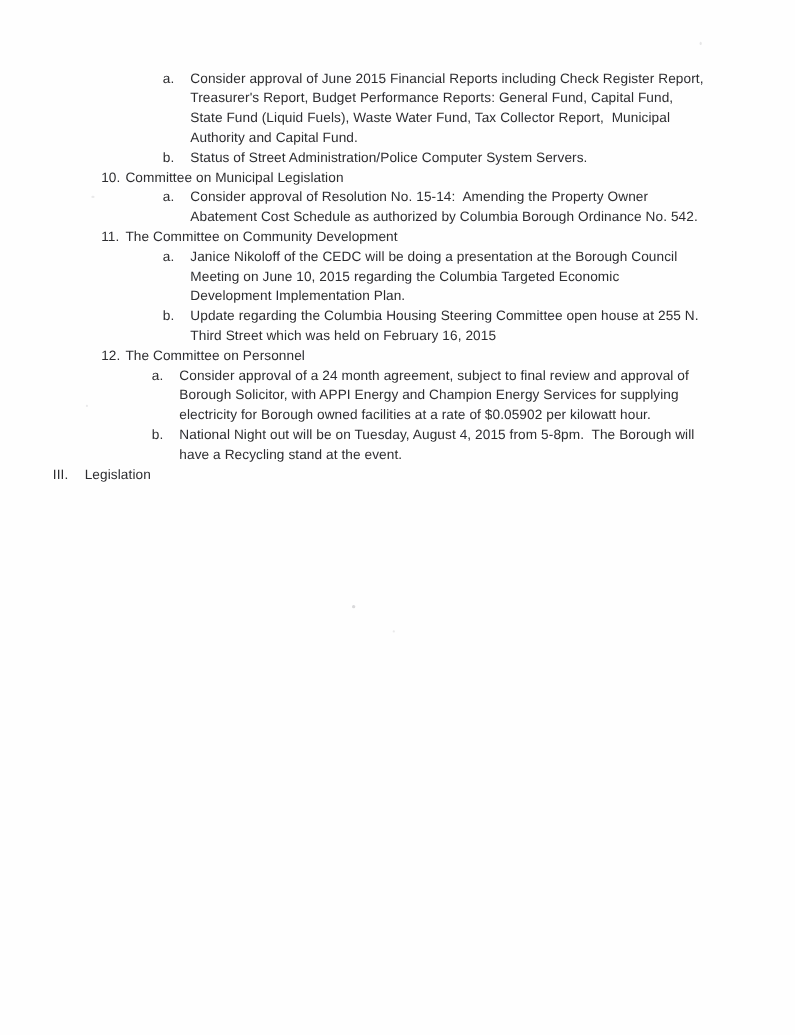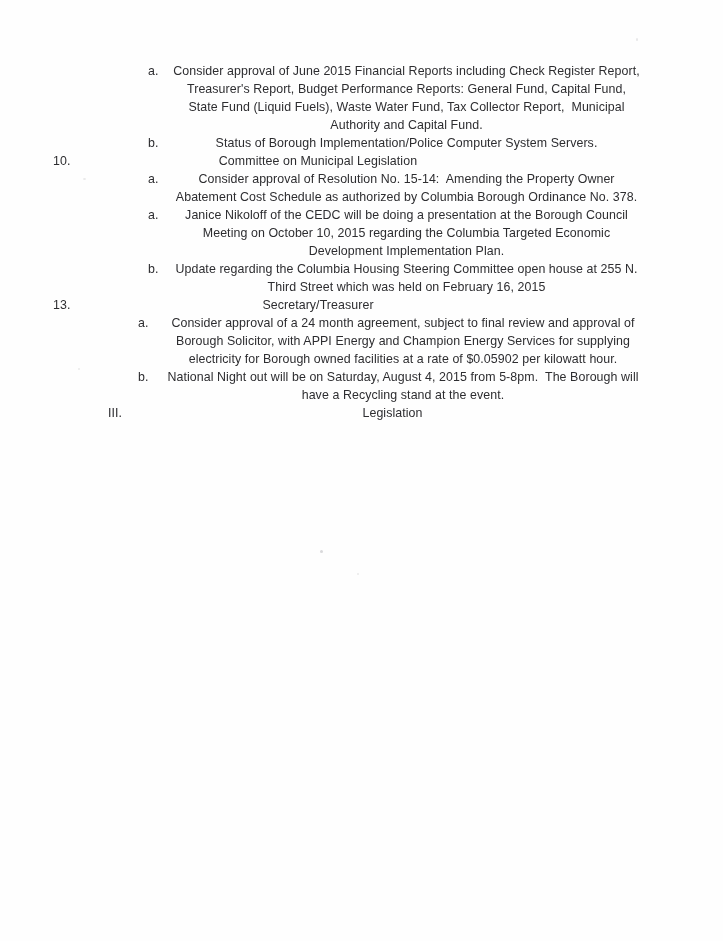--- a/index.html
+++ b/index.html
@@ -57,68 +57,68 @@
     color: #2d2d30;
     font-size: 12.4px;
     line-height: 18px;
   }
   .body {
     flex: 1 1 auto;
     color: #2d2d30;
     font-size: 12.4px;
     line-height: 18px;
     white-space: pre-wrap;
-    text-align: center;
   }
 
   
   .lvl-num {
-    margin-left: 53px;
+    margin-left: 92px;
     width: 508px;
   }
   .lvl-num > .marker { width: 22px; }
 
   
   .lvl-alpha {
     margin-left: 148px;
     width: 492px;
   }
   .lvl-alpha > .marker { width: 25px; }
 
   
   .lvl-alpha-13 {
     margin-left: 138px;
     width: 505px;
   }
   .lvl-alpha-13 > .marker { width: 25px; }
 
   
   .lvl-roman {
-    margin-left: 108px;
+    margin-left: 48px;
     width: 540px;
   }
   .lvl-roman > .marker { width: 29px; }
 </style>
 </head>
 <body>
 
 <div id="page">
 
   <div class="speck" style="left:320px; top:550px; width:3px; height:3px;"></div>
   <div class="speck" style="left:357px; top:573px; width:2px; height:2px; opacity:.3;"></div>
   <div class="speck" style="left:636px; top:38px; width:2px; height:3px; opacity:.35;"></div>
   <div class="speck" style="left:83px; top:178px; width:3px; height:2px; opacity:.3;"></div>
   <div class="speck" style="left:78px; top:368px; width:2px; height:2px; opacity:.3;"></div>
 
   <div id="agenda" style="padding-top:62px;">
       <div class="line row lvl-alpha"><span class="marker">a.</span><span class="body">Consider approval of June 2015 Financial Reports including Check Register Report, Treasurer's Report, Budget Performance Reports: General Fund, Capital Fund, State Fund (Liquid Fuels), Waste Water Fund, Tax Collector Report,  Municipal Authority and Capital Fund.</span></div>
-      <div class="line row lvl-alpha"><span class="marker">b.</span><span class="body">Status of Borough Implementation/Police Computer System Servers.</span></div>
+      <div class="line row lvl-alpha"><span class="marker">b.</span><span class="body">Status of Street Administration/Police Computer System Servers.</span></div>
       <div class="line row lvl-num"><span class="marker">10.</span><span class="body">Committee on Municipal Legislation</span></div>
-      <div class="line row lvl-alpha"><span class="marker">a.</span><span class="body">Consider approval of Resolution No. 15-14:  Amending the Property Owner Abatement Cost Schedule as authorized by Columbia Borough Ordinance No. 378.</span></div>
-      <div class="line row lvl-alpha"><span class="marker">a.</span><span class="body">Janice Nikoloff of the CEDC will be doing a presentation at the Borough Council Meeting on October 10, 2015 regarding the Columbia Targeted Economic Development Implementation Plan.</span></div>
+      <div class="line row lvl-alpha"><span class="marker">a.</span><span class="body">Consider approval of Resolution No. 15-14:  Amending the Property Owner Abatement Cost Schedule as authorized by Columbia Borough Ordinance No. 542.</span></div>
+      <div class="line row lvl-num"><span class="marker">11.</span><span class="body">The Committee on Community Development</span></div>
+      <div class="line row lvl-alpha"><span class="marker">a.</span><span class="body">Janice Nikoloff of the CEDC will be doing a presentation at the Borough Council Meeting on June 10, 2015 regarding the Columbia Targeted Economic Development Implementation Plan.</span></div>
       <div class="line row lvl-alpha"><span class="marker">b.</span><span class="body">Update regarding the Columbia Housing Steering Committee open house at 255 N. Third Street which was held on February 16, 2015</span></div>
-      <div class="line row lvl-num"><span class="marker">13.</span><span class="body">Secretary/Treasurer</span></div>
+      <div class="line row lvl-num"><span class="marker">12.</span><span class="body">The Committee on Personnel</span></div>
       <div class="line row lvl-alpha-13"><span class="marker">a.</span><span class="body">Consider approval of a 24 month agreement, subject to final review and approval of Borough Solicitor, with APPI Energy and Champion Energy Services for supplying electricity for Borough owned facilities at a rate of $0.05902 per kilowatt hour.</span></div>
-      <div class="line row lvl-alpha-13"><span class="marker">b.</span><span class="body">National Night out will be on Saturday, August 4, 2015 from 5-8pm.  The Borough will have a Recycling stand at the event.</span></div>
+      <div class="line row lvl-alpha-13"><span class="marker">b.</span><span class="body">National Night out will be on Tuesday, August 4, 2015 from 5-8pm.  The Borough will have a Recycling stand at the event.</span></div>
       <div class="line row lvl-roman"><span class="marker">III.</span><span class="body">Legislation</span></div>
     </div>
 
 </div>
 
 </body></html>

